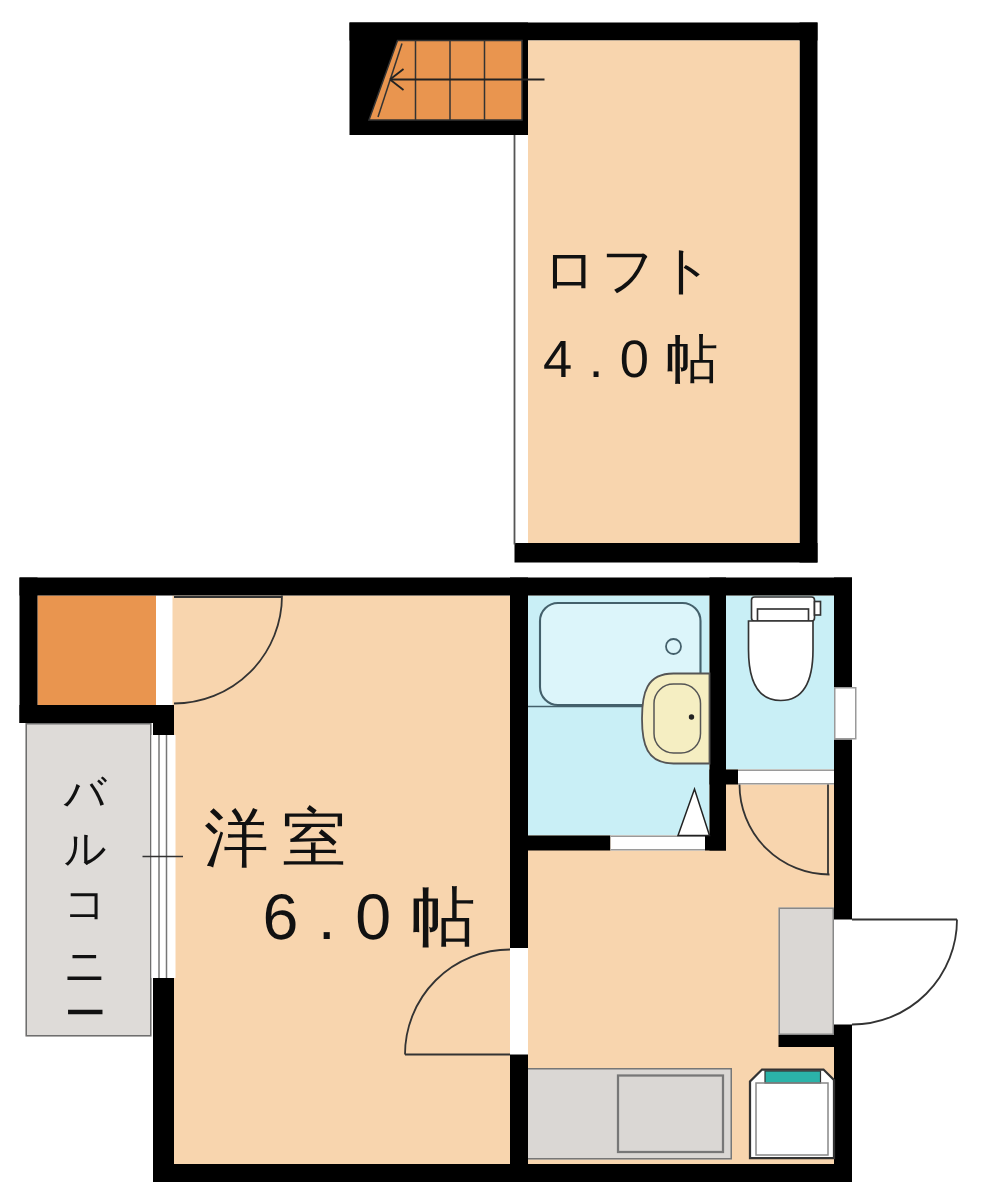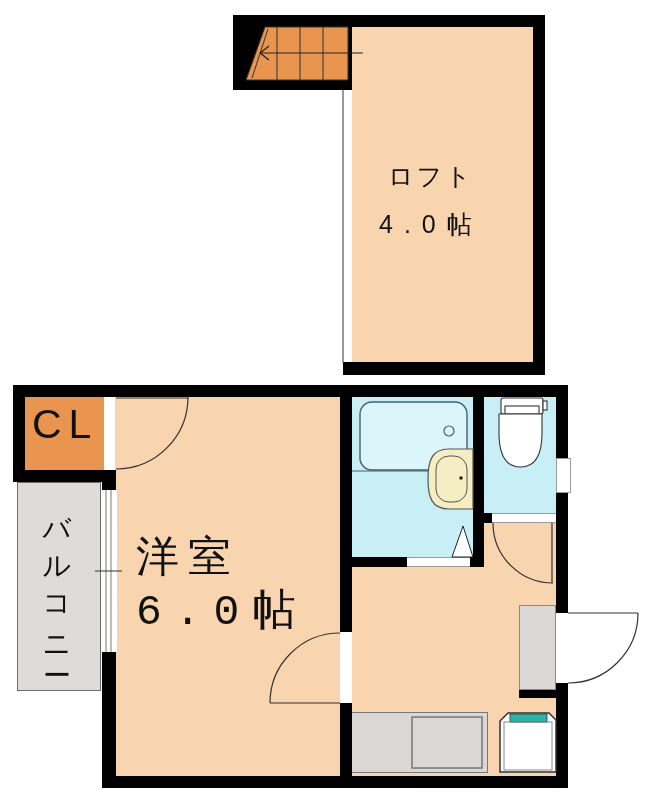--- a/index.html
+++ b/index.html
@@ -7,26 +7,26 @@
          font-family:"Liberation Sans","DejaVu Sans",sans-serif;color:#111;}
   .abs{position:absolute;}
   .wall{background:var(--c-wall,#000);}
   .white{background:#fff;}
   .fill-floor{background:var(--c-floor,#F8D5AE);}
   .fill-accent{background:var(--c-accent,#E9954F);}
   .fill-bath{background:var(--c-bath,#C9EFF6);}
   .fill-balcony{background:var(--c-balcony,#DEDBD8);border:1.5px solid #6e6e6e;}
   .fill-gray{background:var(--c-counter,#DAD7D4);}
   .label{position:absolute;white-space:nowrap;line-height:1.05;}
-  .lbl-loft{left:379px;top:163px;font-size:25px;text-align:center;}
+  .lbl-loft{left:362px;top:163px;font-size:35px;}
   .lbl-loft .area{display:block;margin-top:22px;letter-spacing:11px;}
   .lbl-loft .name{display:block;letter-spacing:3px;}
-  .lbl-room{left:136px;top:537px;font-size:43px;font-family:Liberation Mono, monospace;}
+  .lbl-room{left:136px;top:537px;font-size:43px;}
   .lbl-room .name{display:block;letter-spacing:9px;}
-  .lbl-room .area{display:block;margin-top:8px;letter-spacing:13px;}
+  .lbl-room .area{display:block;margin-top:8px;letter-spacing:13px;margin-left:39px;}
   .lbl-cl{left:32px;top:403px;font-size:41px;letter-spacing:7px;}
   .lbl-balcony{left:42px;top:497px;font-size:28px;writing-mode:vertical-rl;
                text-orientation:mixed;letter-spacing:9px;}
   .opening-h{border-top:1px solid #9a9a9a;border-bottom:1px solid #9a9a9a;box-sizing:border-box;}
   .win{border:1px solid #9a9a9a;box-sizing:border-box;}
   svg.overlay{position:absolute;left:0;top:0;pointer-events:none;}
 </style>
 </head>
 <body>
 
@@ -143,16 +143,15 @@
   </svg>
 
   <div class="label lbl-loft">
     <span class="name">ロフト</span>
     <span class="area">4.0帖</span>
   </div>
   <div class="label lbl-room">
     <span class="name">洋室</span>
     <span class="area">6.0帖</span>
   </div>
-  <div class="label lbl-cl">CL</div>
   <div class="label lbl-balcony">バルコニー</div>
 
 </div>
 
 </body></html>

